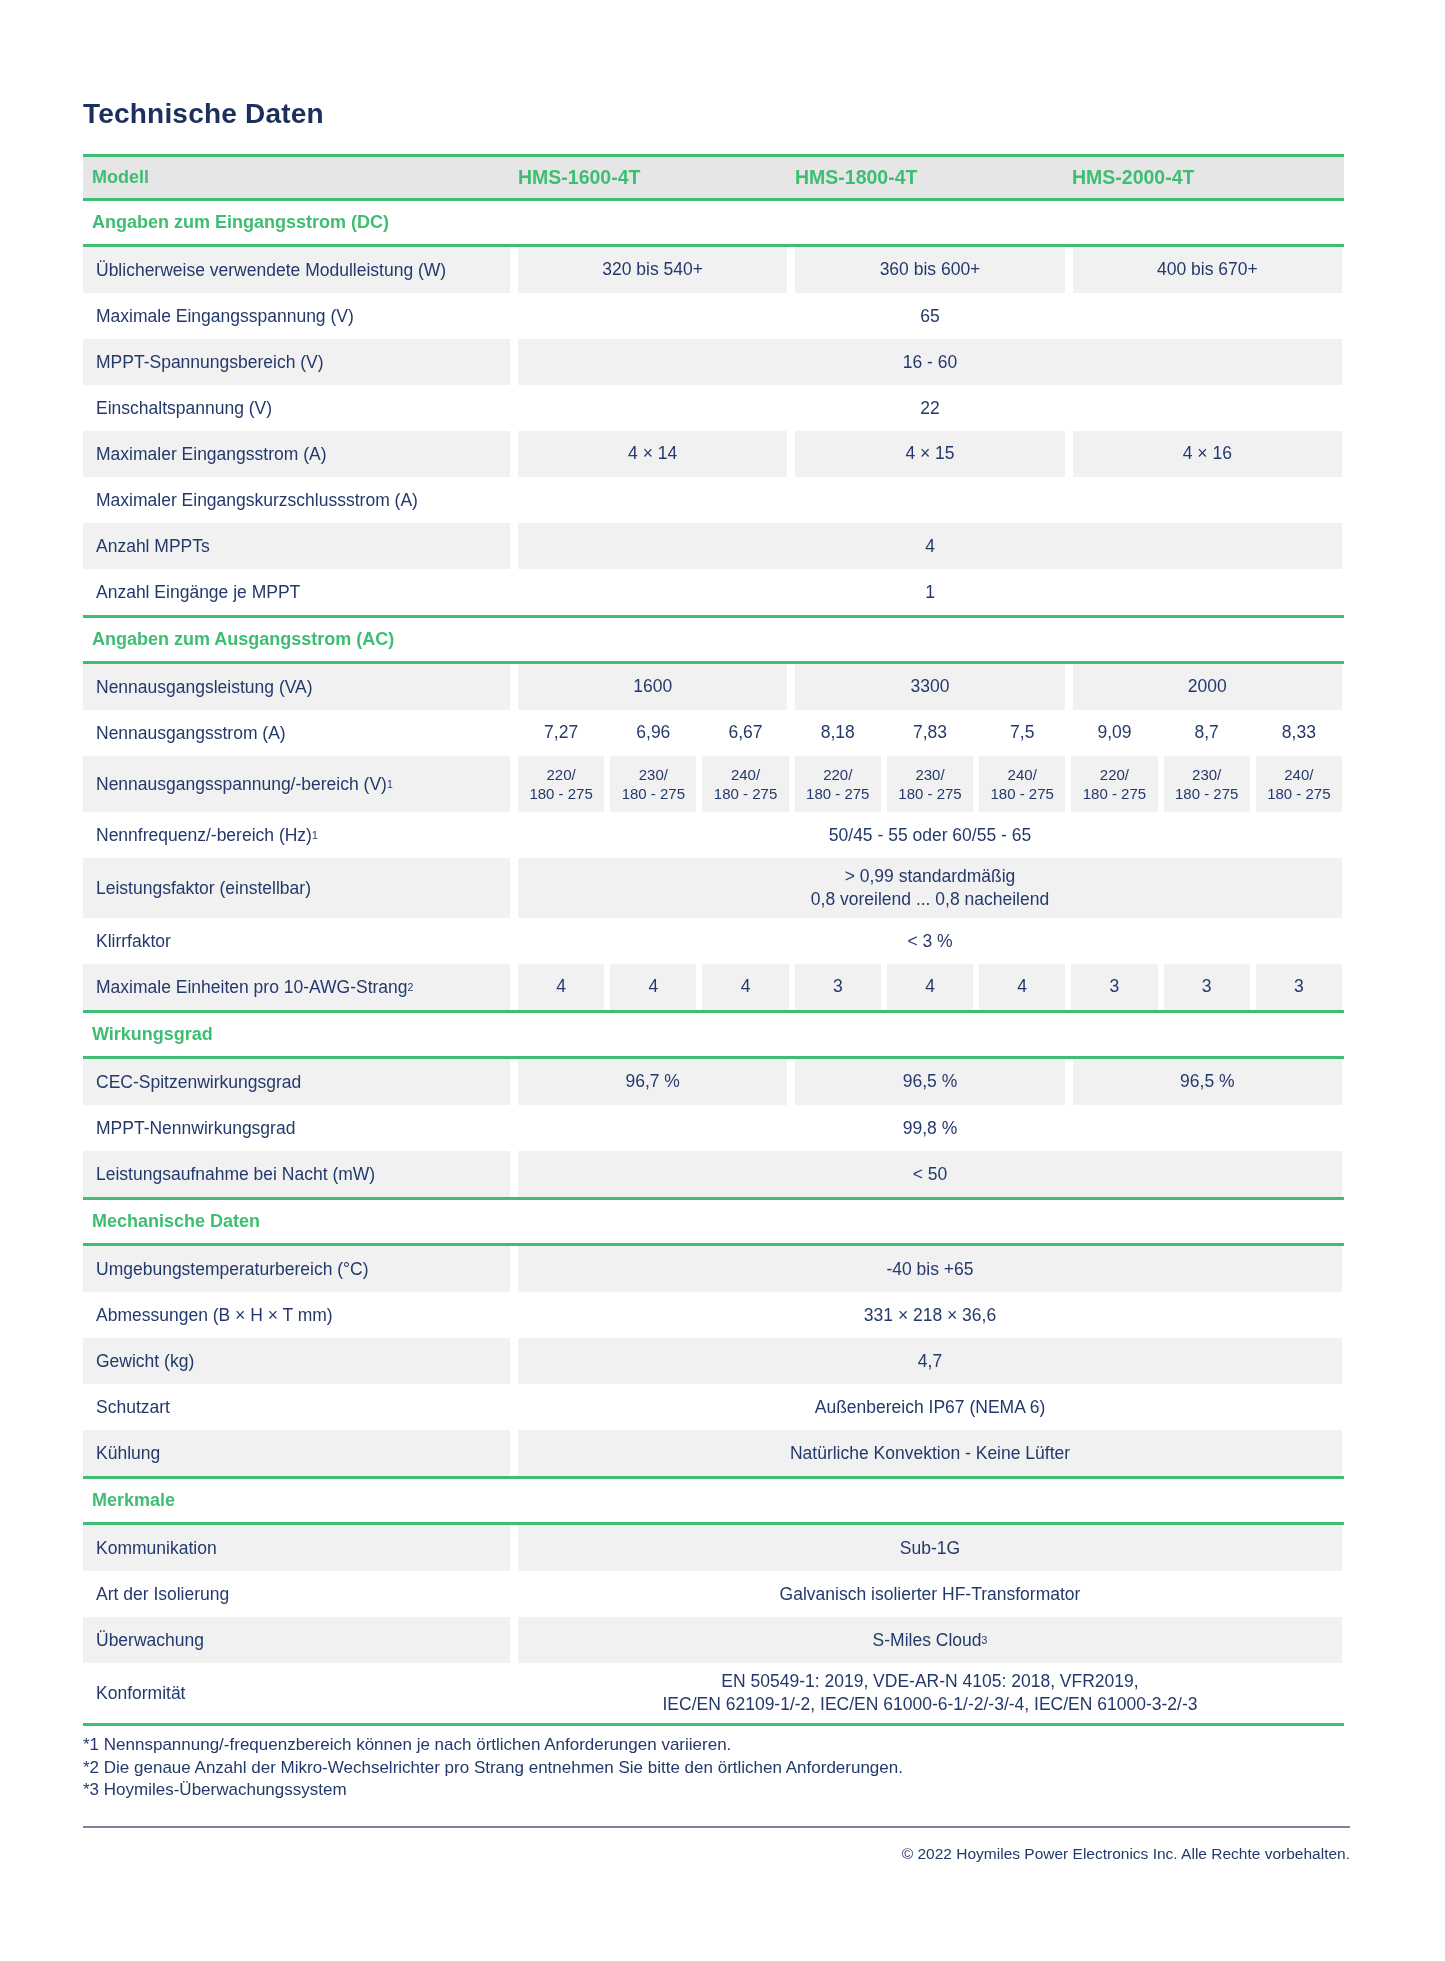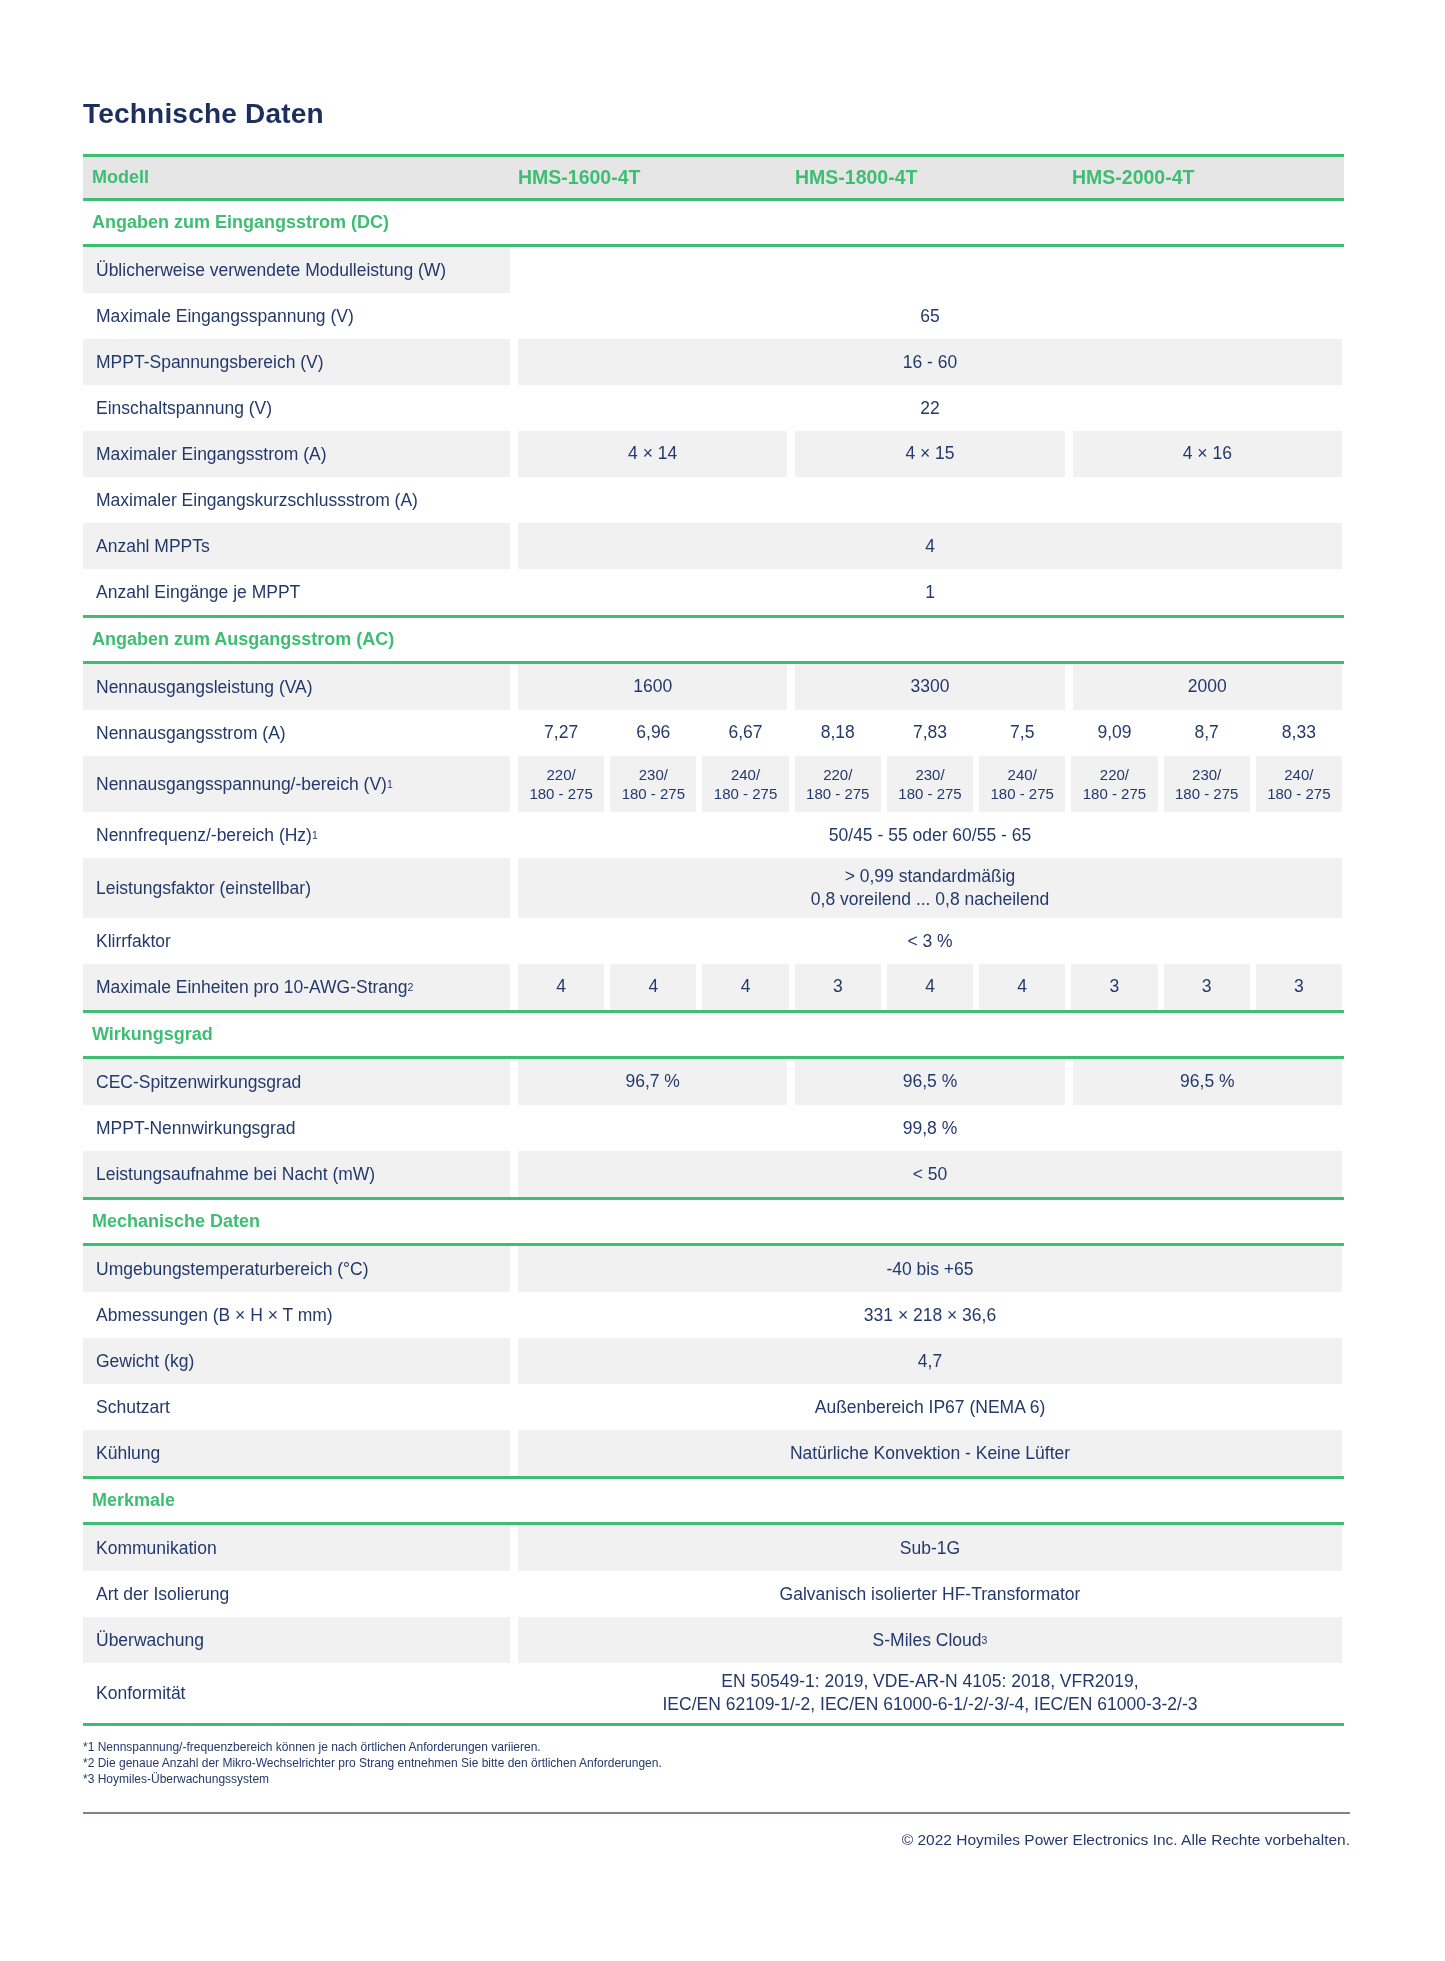--- a/index.html
+++ b/index.html
@@ -75,21 +75,21 @@
   .v-cols9{display:grid;grid-template-columns:repeat(9,1fr);column-gap:6px;height:100%;}
   .vcell{
     display:flex;align-items:center;justify-content:center;
     text-align:center;font-size:17.5px;line-height:1.25;white-space:pre-line;
     box-sizing:border-box;
   }
   .small .vcell{font-size:15px;line-height:1.3;}
   .shaded .v-merged,.shaded .vcell{background:#F1F1F2;}
   sup{font-size:0.60em;vertical-align:super;line-height:0;}
   
-  .footnotes{margin-top:14px;font-size:12px;line-height:1.33;color:#24396B;}
+  .footnotes{margin-top:8px;font-size:17px;line-height:1.33;color:#24396B;}
   .footnote{white-space:pre-line;}
   .footer-rule{border:none;border-top:2px solid #7B8496;margin:24px 0 0 0;width:1267px;}
   .copyright{margin-top:17px;font-size:15.5px;text-align:right;width:1267px;color:#24396B;}
 </style>
 </head>
 <body>
 
 <div class="page">
   <h1 class="doc-title">Technische Daten</h1>
 
@@ -97,20 +97,27 @@
       <div class="t-header">
         <div class="hl">Modell</div>
         <div class="hm">HMS-1600-4T</div>
         <div class="hm">HMS-1800-4T</div>
         <div class="hm">HMS-2000-4T</div>
       </div>
       <div class="sec-title">Angaben zum Eingangsstrom (DC)</div>
       <div class="sec-rows">
         <div class="t-row shaded">
           <div class="lbl">Üblicherweise verwendete Modulleistung (W)</div>
+          <div class="vwrap">
+            <div class="v-cols3">
+              <div class="vcell">320 bis 540+</div>
+              <div class="vcell">360 bis 600+</div>
+              <div class="vcell">400 bis 670+</div>
+            </div>
+          </div>
         </div>
         <div class="t-row">
           <div class="lbl">Maximale Eingangsspannung (V)</div>
           <div class="vwrap">
             <div class="v-merged">65</div>
           </div>
         </div>
         <div class="t-row shaded">
           <div class="lbl">MPPT-Spannungsbereich (V)</div>
           <div class="vwrap">

